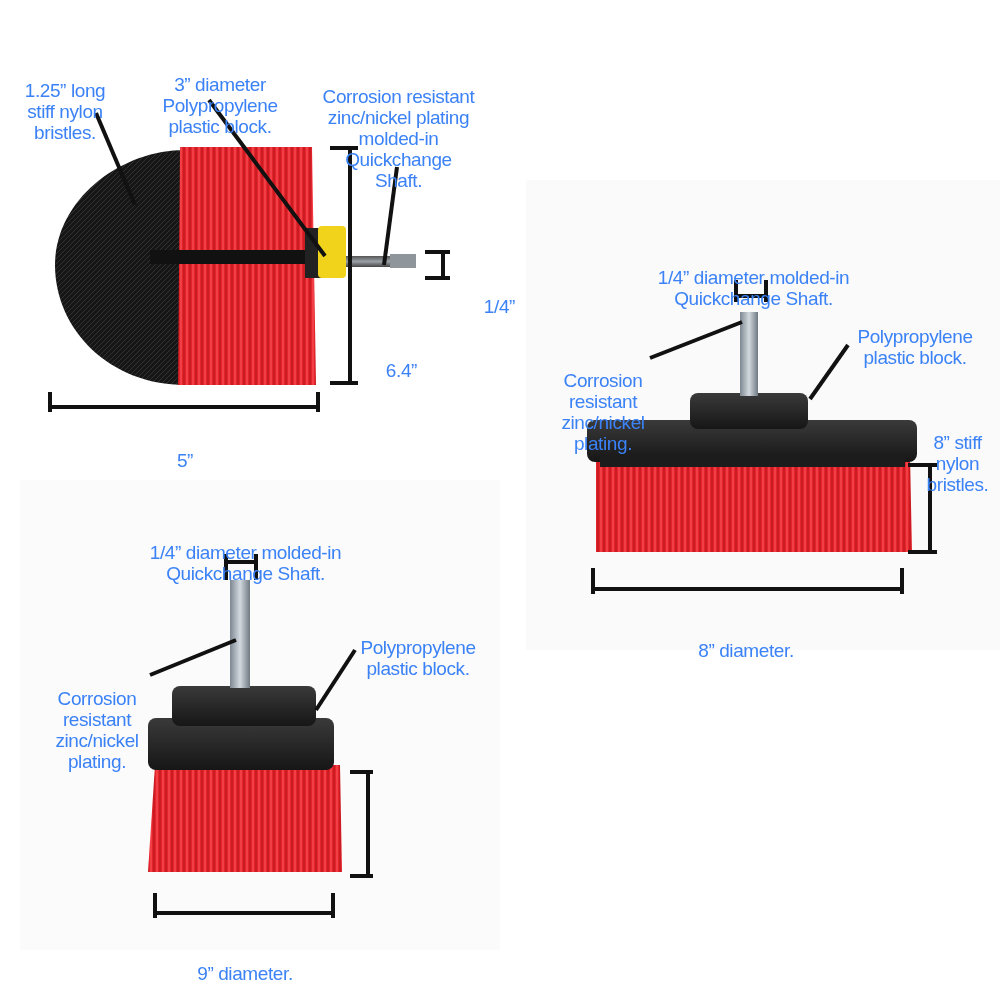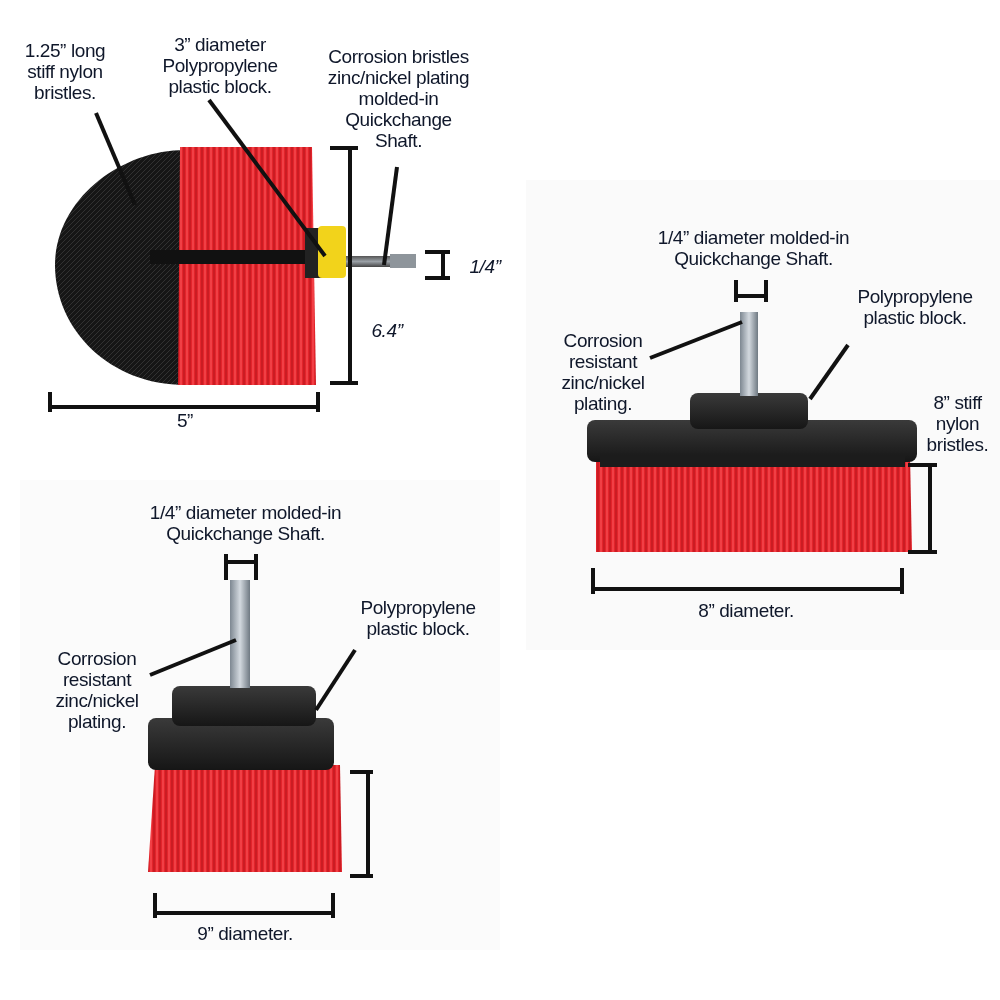--- a/index.html
+++ b/index.html
@@ -1,23 +1,23 @@
 <!DOCTYPE html>
 <html><head>
 <meta charset="utf-8">
 <style>
   html, body { margin: 0; padding: 0; background: #ffffff; }
   body { width: 1000px; height: 1000px; position: relative; overflow: hidden;
          font-family: "Liberation Sans", sans-serif; }
   .canvas { position: absolute; left: 0; top: 0; width: 1000px; height: 1000px; background: #fff; }
   .shade { position: absolute; background: linear-gradient(180deg, #fafafa, #f3f3f3); }
-  .label { position: absolute; color: #0f172a; font-family: "Liberation Sans", sans-serif;
+  .label { position: absolute; color: #3b82f6; font-family: "Liberation Sans", sans-serif;
            font-stretch: condensed; text-align: center; line-height: 21px; font-size: 19px;
-           letter-spacing: -0.4px; white-space: pre-line; }
-  .label.left { text-align: center; font-style: italic; }
+           letter-spacing: -0.4px; white-space: pre-line; margin-top: 40px; }
+  .label.left { text-align: right; }
   svg { position: absolute; left: 0; top: 0; }
 </style>
 </head>
 <body>
 
 <div class="canvas">
   <div class="shade" style="left:526px;top:180px;width:474px;height:470px;background:#fafafa;"></div>
   <div class="shade" style="left:20px;top:480px;width:480px;height:470px;background:#fbfbfb;"></div>
 
   <svg width="1000" height="1000" viewBox="0 0 1000 1000">
@@ -134,21 +134,21 @@
       <line x1="316" y1="710" x2="355" y2="650"></line>
     </g>
   </svg>
 
   <div class="label" style="left:10px;top:40px;width:110px;">1.25” long
 stiff nylon
 bristles.</div>
   <div class="label" style="left:150px;top:34px;width:140px;">3” diameter
 Polypropylene
 plastic block.</div>
-  <div class="label" style="left:306px;top:46px;width:185px;">Corrosion bristles
+  <div class="label" style="left:306px;top:46px;width:185px;">Corrosion resistant
 zinc/nickel plating
 molded-in
 Quickchange
 Shaft.</div>
   <div class="label left" style="left:455px;top:256px;width:60px;">1/4”</div>
   <div class="label left" style="left:357px;top:320px;width:60px;">6.4”</div>
   <div class="label" style="left:160px;top:410px;width:50px;">5”</div>
 
   <div class="label" style="left:626px;top:227px;width:255px;">1/4” diameter molded-in
 Quickchange Shaft.</div>

